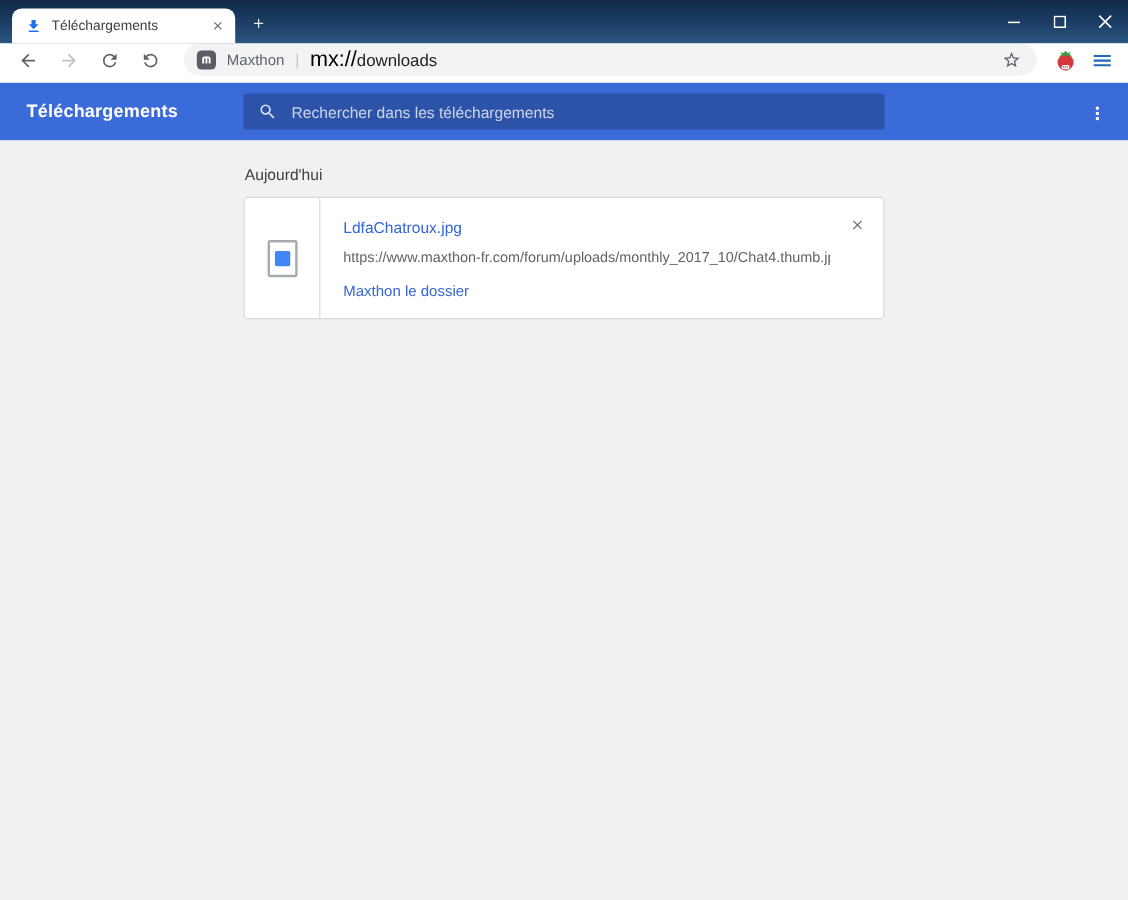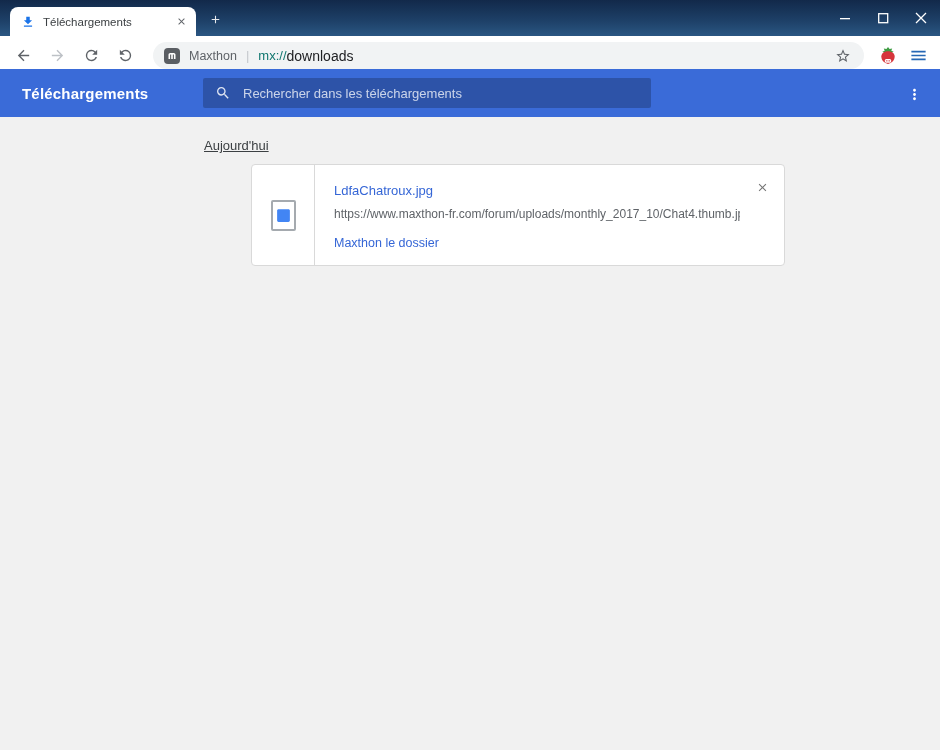--- a/index.html
+++ b/index.html
@@ -28,75 +28,74 @@
   .new-tab {
     position:absolute; left:201px; bottom:3px; width:28px; height:28px;
     display:flex; align-items:center; justify-content:center; cursor:pointer;
   }
   .new-tab svg { width:13px; height:13px; fill:#e8eaed; }
   .win-controls { position:absolute; right:0; top:0; height:100%; display:flex; }
   .win-btn { width:38px; height:100%; display:flex; align-items:center; justify-content:center; cursor:pointer; }
 
   
   .toolbar {
-    height:33px; background:#ffffff; display:flex; align-items:flex-end;
+    height:33px; background:#ffffff; display:flex; align-items:flex-start;
     padding:0 8px 0 6px;
   }
   .nav-btn { width:28px; height:28px; margin:0 3px; display:flex; align-items:center; justify-content:center; border-radius:50%; cursor:pointer; }
   .nav-btn svg { width:17px; height:17px; }
   .icon-enabled { fill:#5f6368; }
   .icon-disabled { fill:#bdc1c6; }
   .address {
     flex:1; min-width:0; height:27px; background:#f1f3f4; border-radius:14px;
     display:flex; align-items:center; padding:0 10px 0 11px; margin:0 8px 0 11px;
   }
   .mx-badge {
     width:16px; height:16px; background:#5a5e63; border-radius:4px;
     display:flex; align-items:center; justify-content:center; flex:0 0 auto;
   }
   .mx-badge svg { width:12px; height:12px; fill:#ffffff; }
   .addr-site { font-size:12.5px; color:#5f6368; margin-left:9px; }
   .addr-sep { font-size:13px; color:#c4c7cb; margin:0 9px; }
-  .addr-scheme { font-size:13px; color:#0f766e; }
+  .addr-scheme { font-size:18px; color:#000000; }
   .addr-path { font-size:14px; color:#202124; font-weight:400; }
   .addr-spacer { flex:1; }
   .star-btn { width:22px; height:22px; display:flex; align-items:center; justify-content:center; cursor:pointer; }
   .star-btn svg { width:16px; height:16px; fill:#5f6368; }
   .ext-btn { width:28px; height:28px; display:flex; align-items:center; justify-content:center; cursor:pointer; margin:0 2px; }
   .menu-btn { width:28px; height:28px; display:flex; align-items:center; justify-content:center; cursor:pointer; }
   .menu-btn svg { width:19px; height:19px; fill:#2567b4; }
 
   
   .dl-header { height:48px; background:#3a6bd8; position:relative; }
   .dl-title {
     position:absolute; left:22px; top:50%; transform:translateY(-50%);
     color:#ffffff; font-size:15px; font-weight:700; letter-spacing:.2px;
   }
   .search-box {
-    position:absolute; left:203px; top:9px; width:448px; height:30px;
+    position:absolute; left:203px; top:9px; width:534px; height:30px;
     background:rgba(0,0,0,0.22); border-radius:2px;
     display:flex; align-items:center; padding:0 12px;
   }
   .search-box svg { width:16px; height:16px; fill:rgba(255,255,255,0.85); flex:0 0 auto; }
   .search-input {
     background:transparent; border:0; outline:none; margin-left:12px; width:100%;
     color:#ffffff; font-size:13px; font-family:"Liberation Sans", sans-serif;
   }
   .search-input::placeholder { color:rgba(255,255,255,0.75); opacity:1; }
   .kebab-btn { position:absolute; right:16px; top:15px; width:20px; height:20px; display:flex; align-items:center; justify-content:center; cursor:pointer; }
   .kebab-btn svg { width:17px; height:17px; fill:#ffffff; }
 
   
   .content { position:relative; height:633px; background:#f1f1f1; }
-  .date-label { position:absolute; left:204px; top:21px; font-size:13px; font-weight:500; color:#3c4043;text-decoration:underline; }
+  .date-label { position:absolute; left:204px; top:21px; font-size:13px; font-weight:500; color:#3c4043; }
   .dl-card {
     position:absolute; left:203px; top:47px; width:534px; height:102px;
     background:#ffffff; border:1px solid #d9d9d9; border-radius:4px;
     display:flex;
-    margin-left:48px;
   }
   .icon-cell { width:63px; border-right:1px solid #d9d9d9; display:flex; align-items:center; justify-content:center; flex:0 0 auto; }
   .file-box { width:25px; height:31px; border:2px solid #a5aaaf; border-radius:2px; background:#fff; display:flex; align-items:center; justify-content:center; }
   .file-box svg { width:17px; height:17px; fill:#4285f4; }
   .card-body { flex:1; position:relative; padding:16px 44px 0 19px; min-width:0; }
   .dl-filename { font-size:13px; color:#3566d6; cursor:pointer; display:inline-block; }
   .dl-url { margin-top:8px; font-size:12px; color:#5f6368; white-space:nowrap; overflow:hidden; }
   .dl-folder-link { position:absolute; left:19px; bottom:15px; font-size:12.5px; color:#3566d6; cursor:pointer; }
   .card-close { position:absolute; top:13px; right:13px; width:18px; height:18px; display:flex; align-items:center; justify-content:center; cursor:pointer; }
   .card-close svg { width:13px; height:13px; fill:#757575; }

